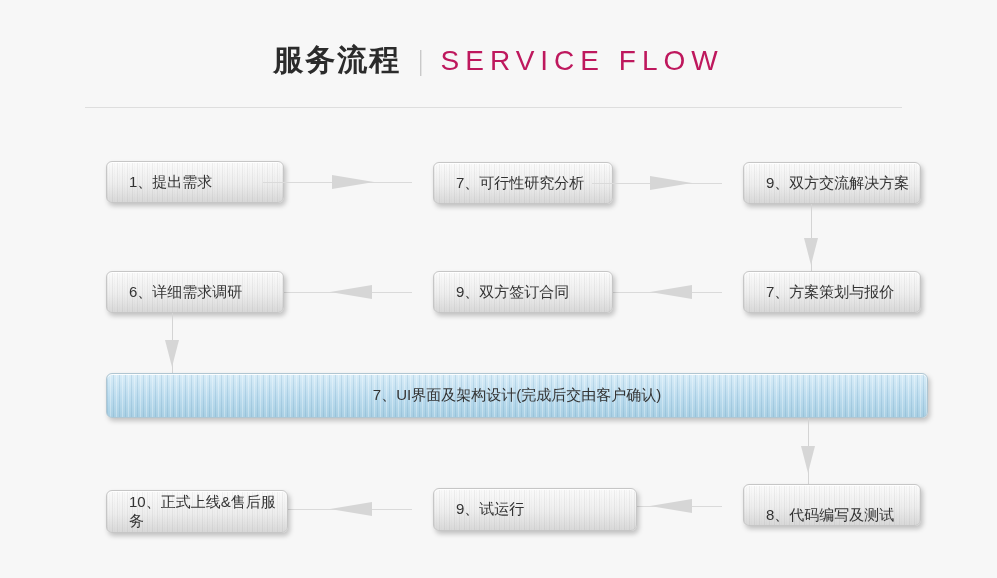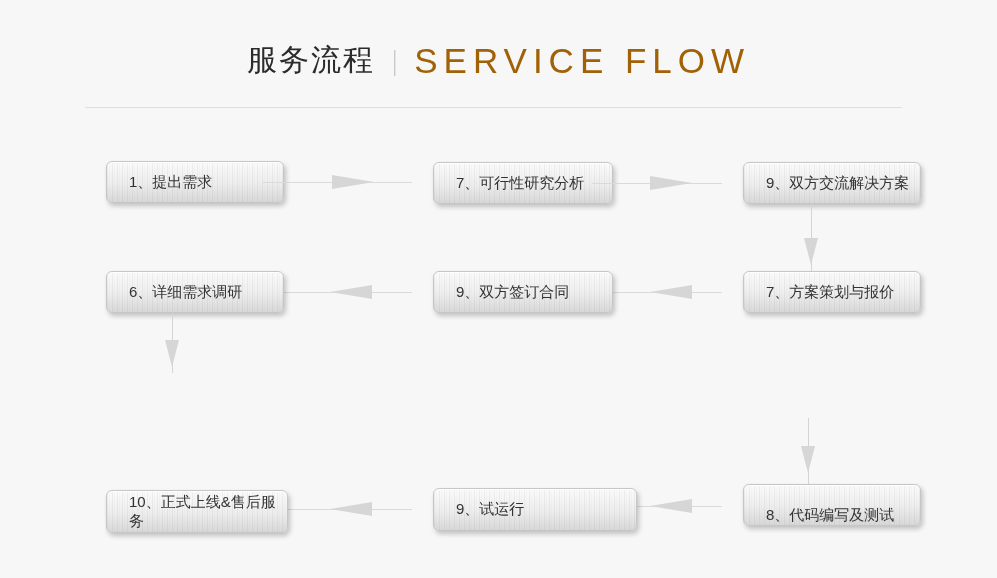--- a/index.html
+++ b/index.html
@@ -11,23 +11,23 @@
     position:relative;
     width:997px;height:578px;
     background:#f7f7f7;
     overflow:hidden;
   }
   
   .header{
     position:absolute;top:40px;left:0;right:0;
     display:flex;justify-content:center;align-items:center;gap:16px;
   }
-  .title-zh{font-size:30px;font-weight:normal;color:#2b2b2b;letter-spacing:2px;}
+  .title-zh{font-size:30px;font-weight:bold;color:#2b2b2b;letter-spacing:2px;}
   .title-divider{font-size:28px;color:#c9c9c9;font-weight:100;transform:scaleX(.6);}
-  .title-en{font-size:35px;color:#a16207;letter-spacing:6px;}
+  .title-en{font-size:28px;color:#be185d;letter-spacing:6px;}
   .header-rule{
     position:absolute;top:107px;left:85px;width:817px;height:1px;
     background:#dedede;
   }
   
   .step-box{
     position:absolute;
     box-sizing:border-box;
     border:1px solid #c6c6c6;
     border-radius:6px;
@@ -107,20 +107,23 @@
   <div class="hline" style="left:263px;top:292px;width:149px;"></div>
   <div class="arrow left" style="left:330px;top:285px;"></div>
 
   <div class="step-box" style="left:85px;top:271px;width:178px;height:42px;">
     <span>6、详细需求调研</span>
   </div>
 
   <div class="vline" style="left:172px;top:313px;height:60px;"></div>
   <div class="arrow down" style="left:165px;top:340px;"></div>
 
+  <div class="step-box highlight" style="left:85px;top:373px;width:822px;height:45px;">
+    <span>7、UI界面及架构设计(完成后交由客户确认)</span>
+  </div>
 
   <div class="vline" style="left:808px;top:418px;height:66px;"></div>
   <div class="arrow down" style="left:801px;top:446px;"></div>
 
   <div class="step-box" style="left:722px;top:484px;width:178px;height:42px;align-items:flex-end;">
     <span>8、代码编写及测试</span>
   </div>
   <div class="hline" style="left:592px;top:506px;width:130px;"></div>
   <div class="arrow left" style="left:650px;top:499px;"></div>
 

